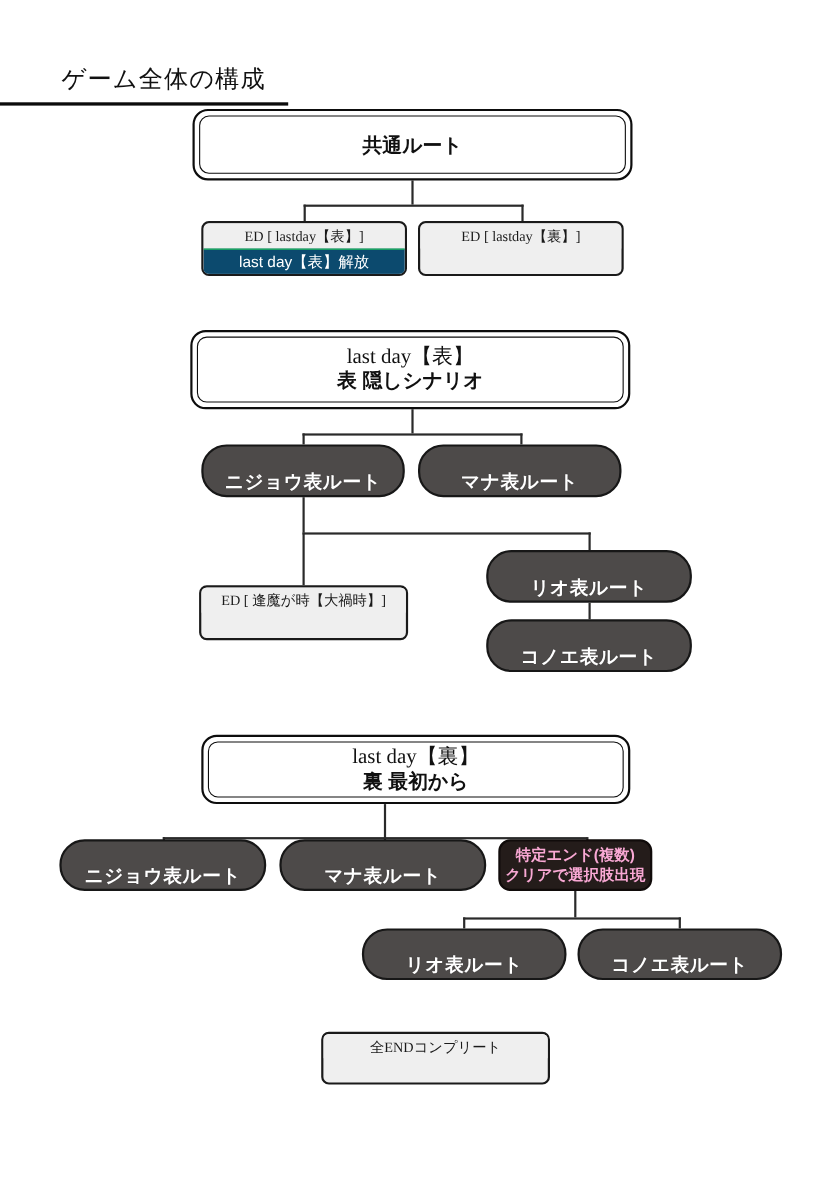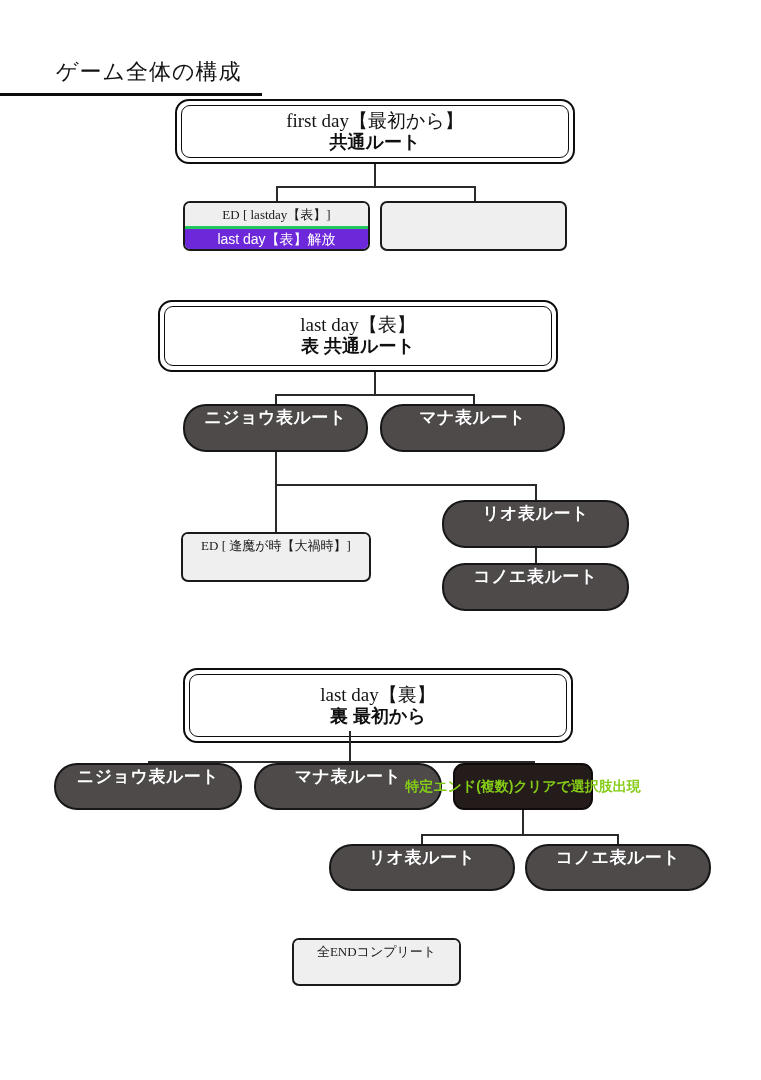--- a/index.html
+++ b/index.html
@@ -83,42 +83,42 @@
   }
 
   
   .node-route {
     position: absolute;
     background: #4d4a49;
     border: 2px solid #171717;
     border-radius: 23px;
     box-sizing: border-box;
     display: flex;
-    align-items: flex-start;
+    align-items: flex-end;
     justify-content: center;
     color: #ffffff;
     font-weight: bold;
     font-size: 17px;
     letter-spacing: 0.5px;
     white-space: nowrap;
     text-shadow: 0 0 1px rgba(0,0,0,0.35);
   }
 
   
   .node-cond {
     position: absolute;
     background: #241c1a;
     border: 2px solid #100b0a;
     border-radius: 11px;
     box-sizing: border-box;
     display: flex;
-    flex-direction: row;
-    align-items: center;
-    justify-content: center;
-    color: #84cc16;
+    flex-direction: column;
+    align-items: center;
+    justify-content: center;
+    color: #f9a8d4;
     font-weight: bold;
     font-size: 14px;
     line-height: 1.25;
     white-space: nowrap;
   }
 
   
   .node-ed {
     position: absolute;
     border: 2px solid #1a1a1a;
@@ -136,60 +136,60 @@
     font-family: "Liberation Serif", "DejaVu Serif", serif;
     font-size: 13px;
     line-height: 1;
     display: flex;
     align-items: center;
     justify-content: center;
     white-space: nowrap;
   }
   .node-ed .ed-bot {
     flex: 1 1 auto;
-    background: #6d28d9;
+    background: #0c4a6e;
     color: #ffffff;
     font-family: "Liberation Sans", "DejaVu Sans", sans-serif;
     font-size: 14px;
     line-height: 1;
     display: flex;
     align-items: center;
     justify-content: center;
     white-space: nowrap;
-    border-top: 3px solid #22c55e;
+    border-top: 1px solid #22c55e;
   }
 </style>
 </head>
 <body>
 
 <div id="title-block">
   <div id="title-text">ゲーム全体の構成</div>
 </div>
 
 <div class="node-white" style="left:175px; top:99px; width:400px; height:65px;">
-  <div class="line1">first day【最初から】</div>
   <div class="line2">共通ルート</div>
 </div>
 
 <div class="conn v" style="left:374px; top:164px; height:22px;"></div>
 <div class="conn h" style="left:276px; top:186px; width:200px;"></div>
 <div class="conn v" style="left:276px; top:186px; height:15px;"></div>
 <div class="conn v" style="left:474px; top:186px; height:15px;"></div>
 
 <div class="node-ed" style="left:183px; top:201px; width:187px; height:50px;">
   <div class="ed-top" style="height:23px;">ED [ lastday【表】]</div>
   <div class="ed-bot">last day【表】解放</div>
 </div>
 
 <div class="node-ed" style="left:380px; top:201px; width:187px; height:50px;">
-</div>
-
-<div class="node-white" style="left:158px; top:300px; width:400px; height:72px;">
+  <div class="ed-top" style="height:23px;">ED [ lastday【裏】]</div>
+</div>
+
+<div class="node-white" style="left:173px; top:300px; width:400px; height:72px;">
   <div class="line1">last day【表】</div>
-  <div class="line2">表 共通ルート</div>
+  <div class="line2">表 隠しシナリオ</div>
 </div>
 
 <div class="conn v" style="left:374px; top:372px; height:22px;"></div>
 <div class="conn h" style="left:275px; top:394px; width:200px;"></div>
 <div class="conn v" style="left:275px; top:394px; height:10px;"></div>
 <div class="conn v" style="left:473px; top:394px; height:10px;"></div>
 
 <div class="node-route" style="left:183px; top:404px; width:185px; height:48px;">
   <span>ニジョウ表ルート</span>
 </div>
@@ -210,21 +210,21 @@
 <div class="node-route" style="left:442px; top:500px; width:187px; height:48px;">
   <span>リオ表ルート</span>
 </div>
 
 <div class="conn v" style="left:535px; top:548px; height:15px;"></div>
 
 <div class="node-route" style="left:442px; top:563px; width:187px; height:48px;">
   <span>コノエ表ルート</span>
 </div>
 
-<div class="node-white" style="left:183px; top:668px; width:390px; height:75px;">
+<div class="node-white" style="left:183px; top:668px; width:390px; height:63px;">
   <div class="line1">last day【裏】</div>
   <div class="line2">裏 最初から</div>
 </div>
 
 <div class="conn v" style="left:349px; top:731px; height:30px;"></div>
 <div class="conn h" style="left:148px; top:761px; width:386px;"></div>
 <div class="conn v" style="left:148px; top:761px; height:8px;"></div>
 <div class="conn v" style="left:349px; top:761px; height:8px;"></div>
 <div class="conn v" style="left:533px; top:761px; height:8px;"></div>
 
@@ -247,15 +247,15 @@
 <div class="conn v" style="left:617px; top:834px; height:10px;"></div>
 
 <div class="node-route" style="left:329px; top:844px; width:186px; height:47px;">
   <span>リオ表ルート</span>
 </div>
 
 <div class="node-route" style="left:525px; top:844px; width:186px; height:47px;">
   <span>コノエ表ルート</span>
 </div>
 
-<div class="node-ed" style="left:292px; top:938px; width:169px; height:48px;">
+<div class="node-ed" style="left:292px; top:938px; width:208px; height:48px;">
   <div class="ed-top" style="height:22px;">全ENDコンプリート</div>
 </div>
 
 </body></html>

